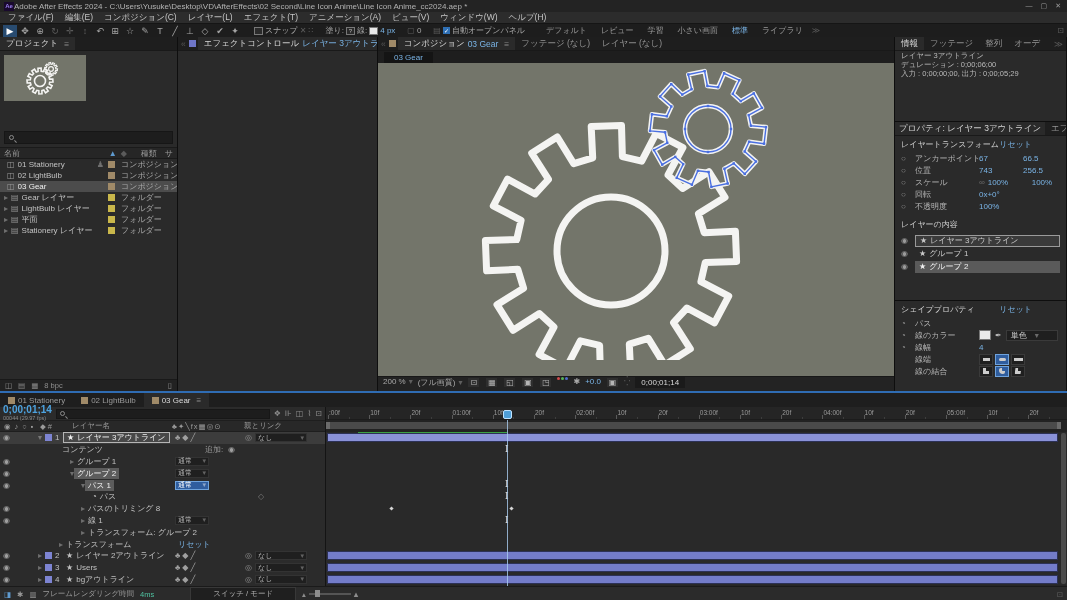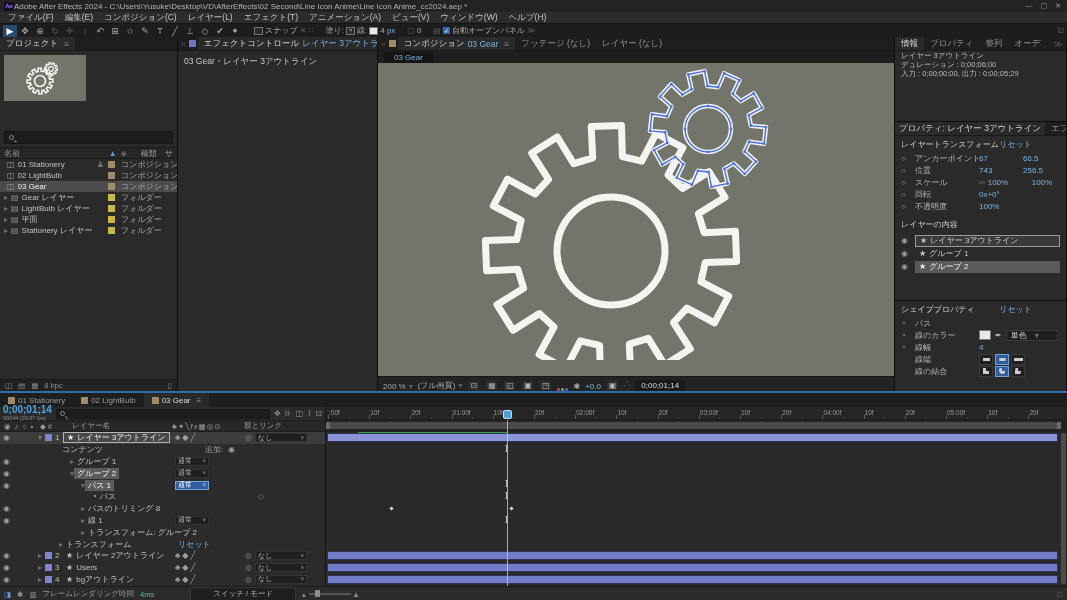--- a/index.html
+++ b/index.html
@@ -45,21 +45,21 @@
 .pfooter{position:absolute;bottom:0;left:0;right:0;height:12px;background:#222;display:flex;align-items:center;gap:6px;padding:0 5px;color:#8d8d8d;font-size:7.5px;border-top:1px solid #191919}
 
 .ec{width:199px}
 .ec-head{padding:5px 6px;font-size:8.5px;color:#c9c9c9}
 
 .viewer{width:516px;display:flex;flex-direction:column}
 .subtabs{height:12px;background:#1e1e1e;display:flex;align-items:flex-end}
 .subtab{background:#141414;color:#7ab4e6;font-size:8px;padding:1px 10px;margin-left:6px}
 .canvas{flex:1;position:relative;background:#73756a}
 .canvas svg{position:absolute;inset:0}
-.vbar{height:15px;background:#232323;display:flex;align-items:flex-end;gap:5px;padding:0 5px;font-size:8px;color:#a8a8a8;border-top:1px solid #181818}
+.vbar{height:15px;background:#232323;display:flex;align-items:flex-start;gap:5px;padding:0 5px;font-size:8px;color:#a8a8a8;border-top:1px solid #181818}
 .vdrop{display:flex;align-items:center;gap:3px}
 .vicon{width:13px;height:11px;background:#2e2e2e;border:1px solid #232323;display:flex;align-items:center;justify-content:center;font-size:8px;color:#b5b5b5}
 .rgbdots{display:flex;gap:1px}
 .rgbdots i{width:3px;height:3px;border-radius:50%}
 .vtc{background:#1a1a1a;padding:1px 6px;color:#d8d8d8}
 
 .rightcol{width:171px;display:flex;flex-direction:column;gap:1px;background:#0e0e0e}
 .infop{height:84px}
 .infogrid{display:flex;padding:4px 6px;gap:4px;font-size:7.5px;line-height:9px;color:#b9b9b9}
 .swatch{width:11px;height:11px;background:#66665b;border:1px solid #1c1c1c;margin-top:1px}
@@ -192,20 +192,28 @@
     <span>線:</span>
     <span class="swbox white"></span>
     <span class="blue">4 px</span>
     <span class="tbsep"></span>
     <span class="dim">▢</span>
     <span>0</span>
     <span class="tbsep"></span>
     <span class="dim">▤</span>
     <span class="chk">✓</span>
     <span>自動オープンパネル</span>
+    <span id="workspaces" style="display:flex;margin-left:12px">
+        <span class="ws">デフォルト</span>
+        <span class="ws">レビュー</span>
+        <span class="ws">学習</span>
+        <span class="ws">小さい画面</span>
+        <span class="ws active">標準</span>
+        <span class="ws">ライブラリ</span>
+      </span>
     <span class="dim">≫</span>
     <span style="margin-left:auto" class="dim">⊡</span>
   </div>
 
   <div class="main">
 
     <div class="panel proj">
       <div class="ptabs">
         <div class="ptab active">
           <span>プロジェクト</span>
@@ -294,21 +302,20 @@
     <div class="panel ec">
       <div class="ptabs">
         <span class="dim" style="padding:0 3px">«</span>
         <span class="chip" style="background:#6f76c8;margin-right:2px"></span>
         <div class="ptab active">
           <span>エフェクトコントロール</span>
           <span class="blue">レイヤー 3アウトライン</span>
 
         </div>
       </div>
-      <div class="ec-head">03 Gear・レイヤー 3アウトライン</div>
     </div>
 
     <div class="panel viewer">
       <div class="ptabs">
         <span class="dim" style="padding:0 3px">«</span>
         <span class="chip" style="background:#a08a68;margin-right:2px"></span>
         <div class="ptab active">
           <span>コンポジション</span>
           <span class="blue">03 Gear</span>
           <span class="pmenu">≡</span>
@@ -398,21 +405,21 @@
         <span class="dim">⁛</span>
         <span class="vtc">0;00;01;14</span>
       </div>
     </div>
 
     <div class="rightcol">
 
       <div class="panel infop">
         <div class="ptabs" id="infotabs">
             <div class="ptab active">情報</div>
-            <div class="ptab">プロパティ</div>
+            <div class="ptab">フッテージ</div>
             <div class="ptab">整列</div>
             <div class="ptab">オーデ</div>
             <span class="dim" style="margin-left: auto; padding: 0px 3px;">≫</span>
           </div>
         <div class="infolines">
           <div>レイヤー 3アウトライン</div>
           <div>デュレーション : 0;00;06;00</div>
           <div>入力 : 0;00;00;00, 出力 : 0;00;05;29</div>
         </div>
       </div>

